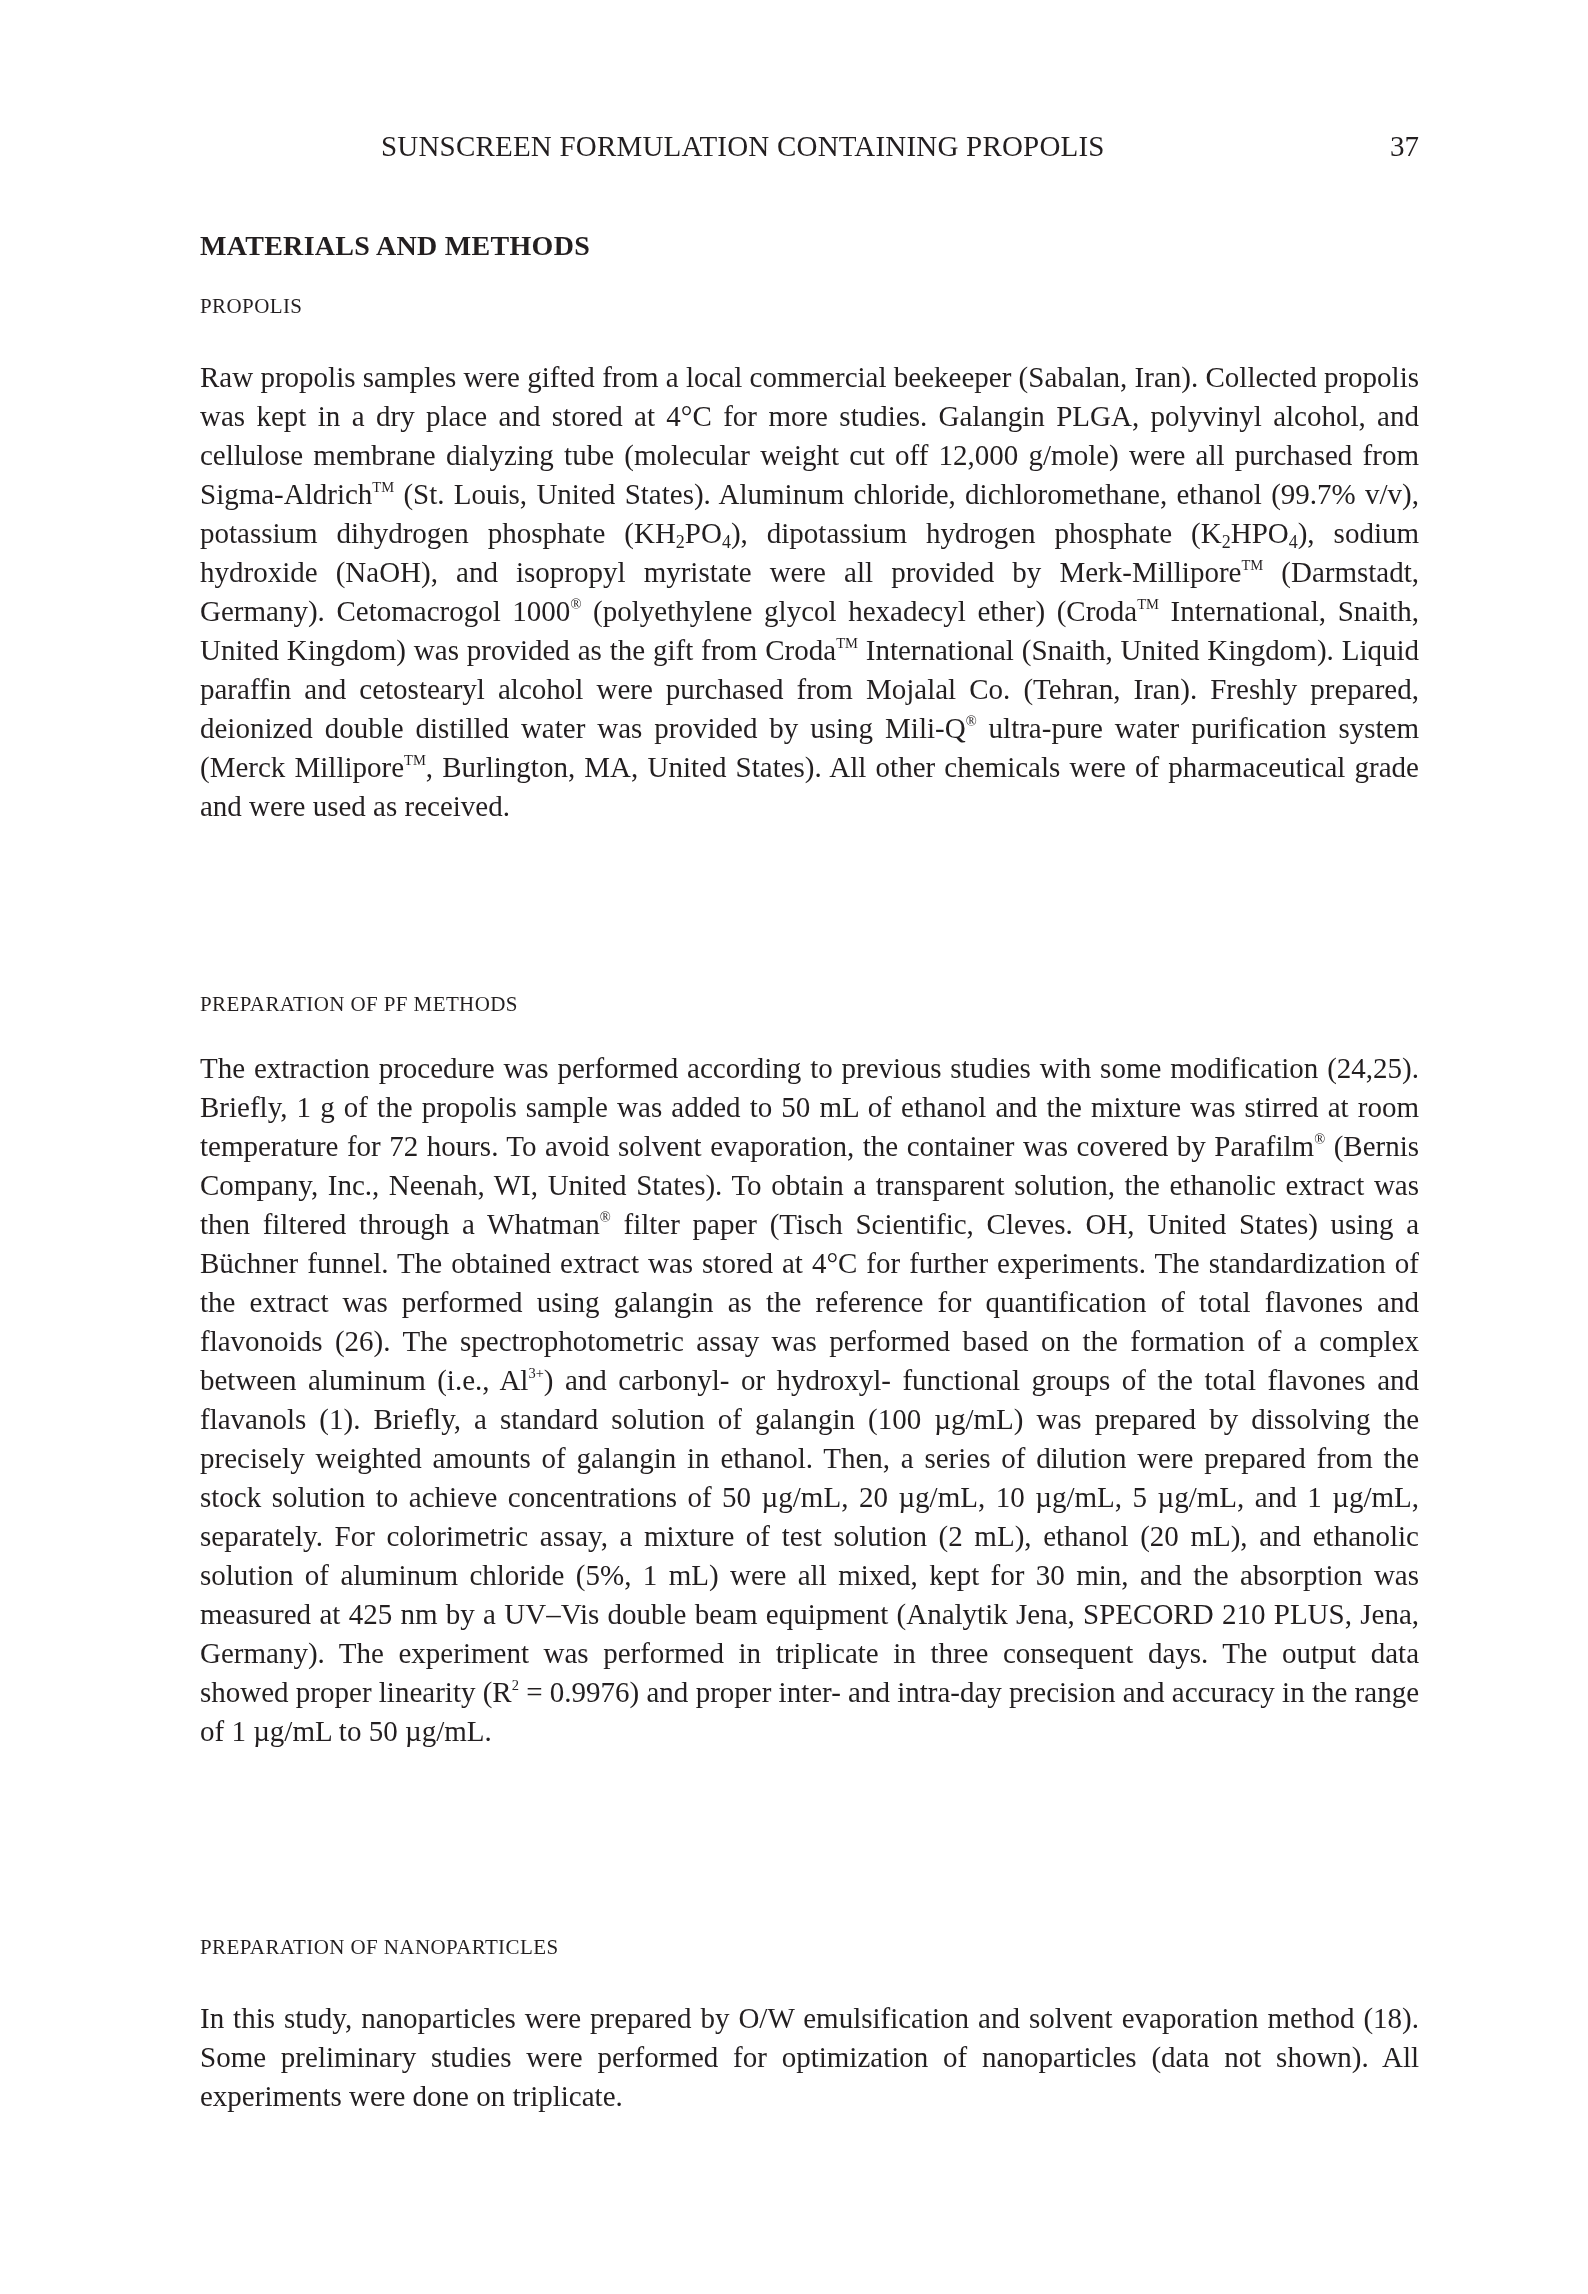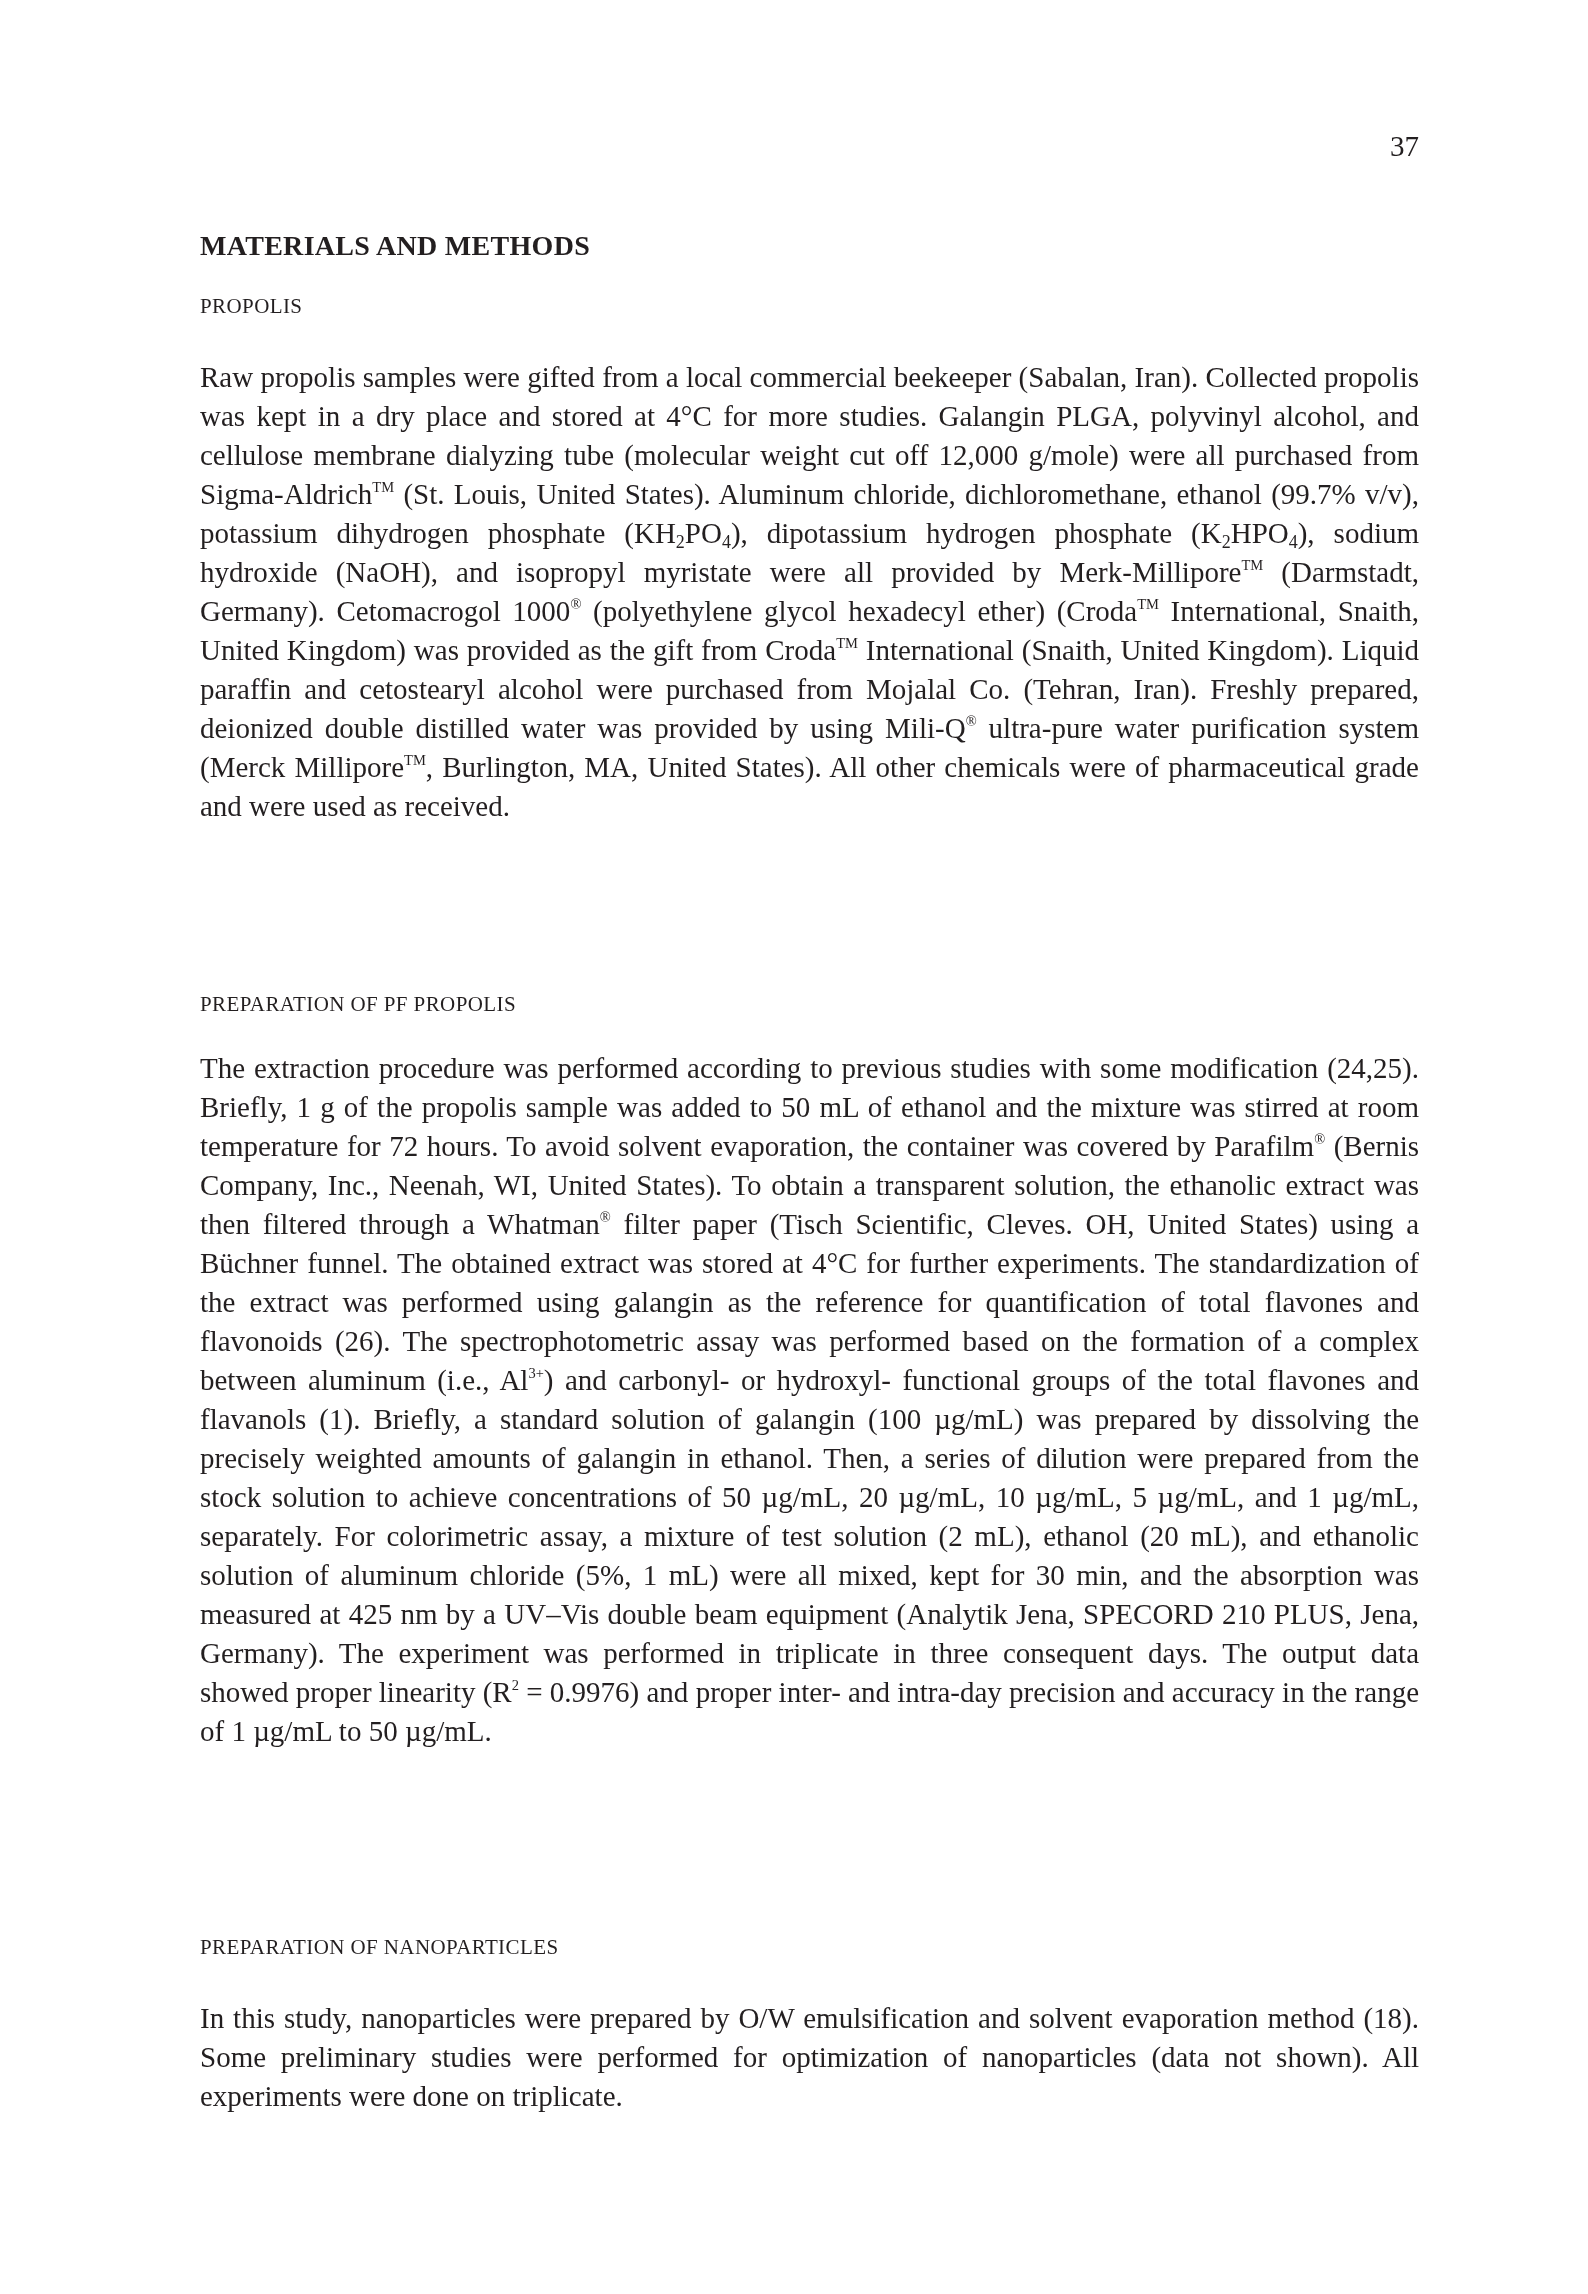--- a/index.html
+++ b/index.html
@@ -67,26 +67,27 @@
     #p-materials { top: 358px; }
     #sub-prep { top: 992px; }
     #p-prep { top: 1049px; }
     #sub-fab { top: 1935px; }
     #p-fab { top: 1999px; }
   </style>
 </head>
 <body>
 
 <div class="running-head">
+  <span class="running-title">SUNSCREEN FORMULATION CONTAINING PROPOLIS</span>
   <span class="page-number">37</span>
 </div>
 
 <h1 class="section-title" style="margin:0;">MATERIALS AND METHODS</h1>
 
 <h2 class="subheading" id="sub-materials" style="margin:0;font-weight:normal;">PROPOLIS</h2>
 <p class="para" id="p-materials">Raw propolis samples were gifted from a local commercial beekeeper (Sabalan, Iran). Collected propolis was kept in a dry place and stored at 4°C for more studies. Galangin PLGA, polyvinyl alcohol, and cellulose membrane dialyzing tube (molecular weight cut off 12,000 g/mole) were all purchased from Sigma-Aldrich<span class="sup">TM</span> (St. Louis, United States). Aluminum chloride, dichloromethane, ethanol (99.7% v/v), potassium dihydrogen phosphate (KH<span class="sub">2</span>PO<span class="sub">4</span>), dipotassium hydrogen phosphate (K<span class="sub">2</span>HPO<span class="sub">4</span>), sodium hydroxide (NaOH), and isopropyl myristate were all provided by Merk-Millipore<span class="sup">TM</span> (Darmstadt, Germany). Cetomacrogol 1000<span class="sup">®</span> (polyethylene glycol hexadecyl ether) (Croda<span class="sup">TM</span> International, Snaith, United Kingdom) was provided as the gift from Croda<span class="sup">TM</span> International (Snaith, United Kingdom). Liquid paraffin and cetostearyl alcohol were purchased from Mojalal Co. (Tehran, Iran). Freshly prepared, deionized double distilled water was provided by using Mili-Q<span class="sup">®</span> ultra-pure water purification system (Merck Millipore<span class="sup">TM</span>, Burlington, MA, United States). All other chemicals were of pharmaceutical grade and were used as received.</p>
 
-<h2 class="subheading" id="sub-prep" style="margin:0;font-weight:normal;">PREPARATION OF PF PROPOLIS</h2>
+<h2 class="subheading" id="sub-prep" style="margin:0;font-weight:normal;">PREPARATION OF PF METHODS</h2>
 <p class="para" id="p-prep">The extraction procedure was performed according to previous studies with some modification (24,25). Briefly, 1 g of the propolis sample was added to 50 mL of ethanol and the mixture was stirred at room temperature for 72 hours. To avoid solvent evaporation, the container was covered by Parafilm<span class="sup">®</span> (Bernis Company, Inc., Neenah, WI, United States). To obtain a transparent solution, the ethanolic extract was then filtered through a Whatman<span class="sup">®</span> filter paper (Tisch Scientific, Cleves. OH, United States) using a Büchner funnel. The obtained extract was stored at 4°C for further experiments. The standardization of the extract was performed using galangin as the reference for quantification of total flavones and flavonoids (26). The spectrophotometric assay was performed based on the formation of a complex between aluminum (i.e., Al<span class="sup">3+</span>) and carbonyl- or hydroxyl- functional groups of the total flavones and flavanols (1). Briefly, a standard solution of galangin (100 µg/mL) was prepared by dissolving the precisely weighted amounts of galangin in ethanol. Then, a series of dilution were prepared from the stock solution to achieve concentrations of 50 µg/mL, 20 µg/mL, 10 µg/mL, 5 µg/mL, and 1 µg/mL, separately. For colorimetric assay, a mixture of test solution (2 mL), ethanol (20 mL), and ethanolic solution of aluminum chloride (5%, 1 mL) were all mixed, kept for 30 min, and the absorption was measured at 425 nm by a UV–Vis double beam equipment (Analytik Jena, SPECORD 210 PLUS, Jena, Germany). The experiment was performed in triplicate in three consequent days. The output data showed proper linearity (R<span class="sup">2</span> = 0.9976) and proper inter- and intra-day precision and accuracy in the range of 1 µg/mL to 50 µg/mL.</p>
 
 <h2 class="subheading" id="sub-fab" style="margin:0;font-weight:normal;">PREPARATION OF NANOPARTICLES</h2>
 <p class="para" id="p-fab">In this study, nanoparticles were prepared by O/W emulsification and solvent evaporation method (18). Some preliminary studies were performed for optimization of nanoparticles (data not shown). All experiments were done on triplicate.</p>
 
 
 </body></html>

